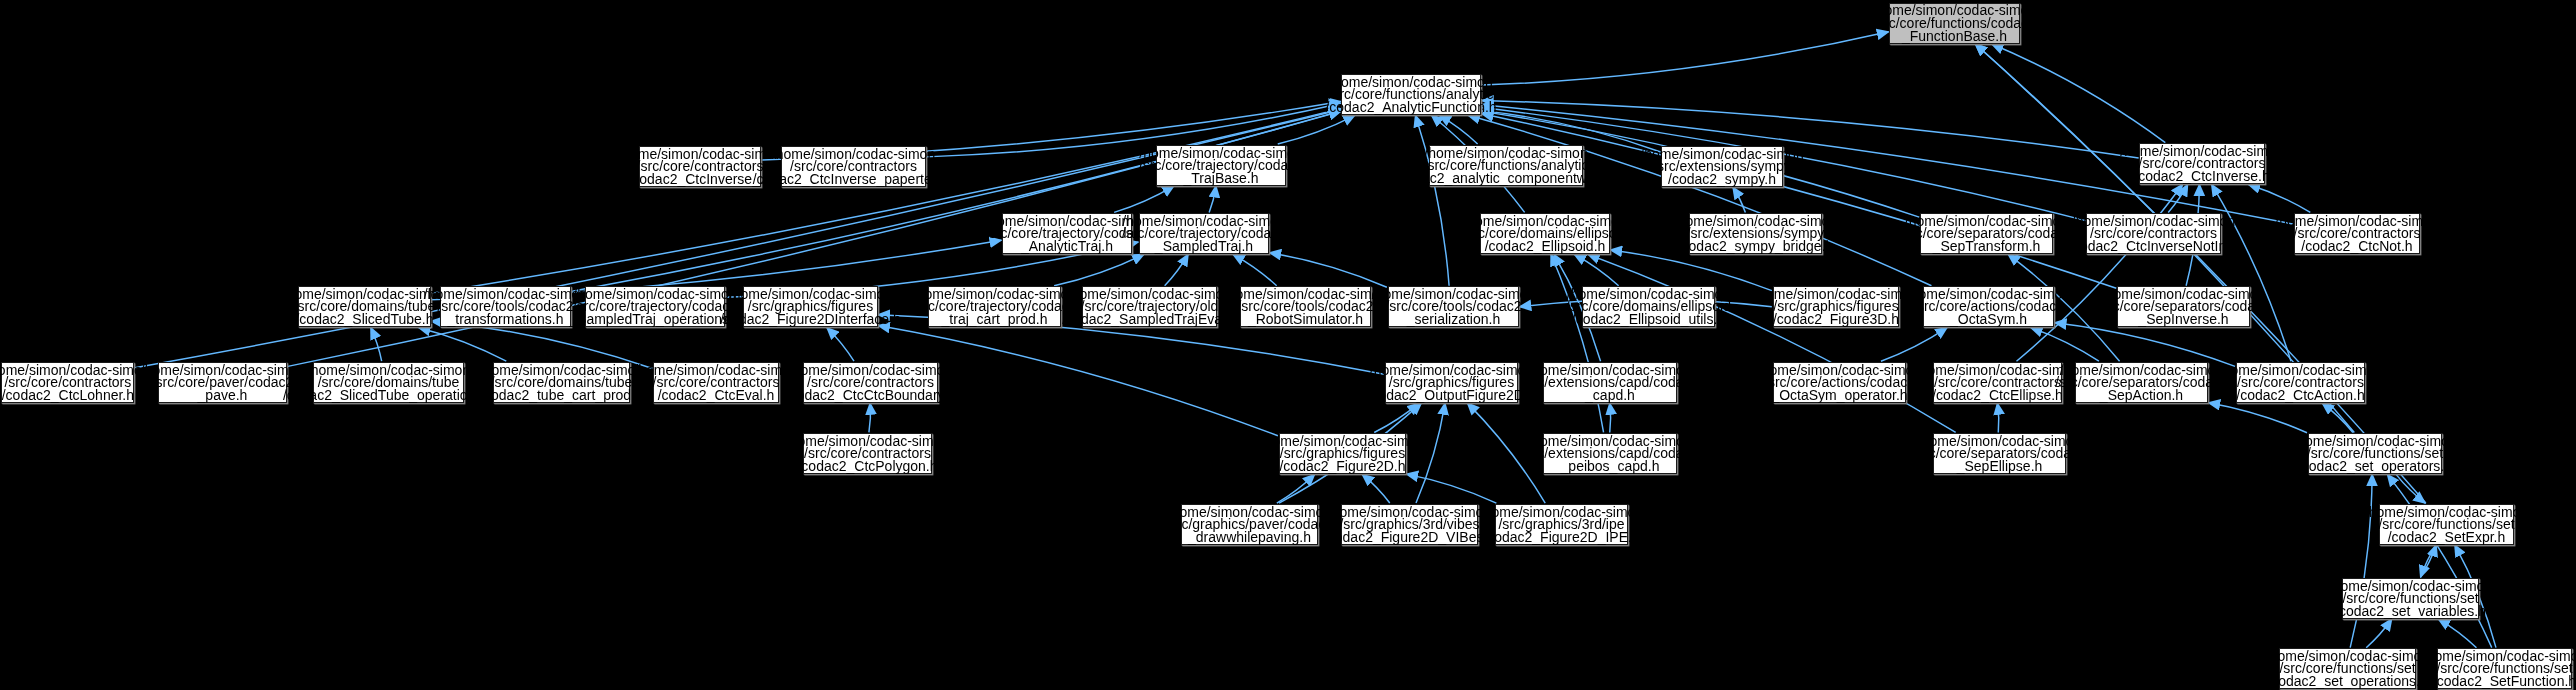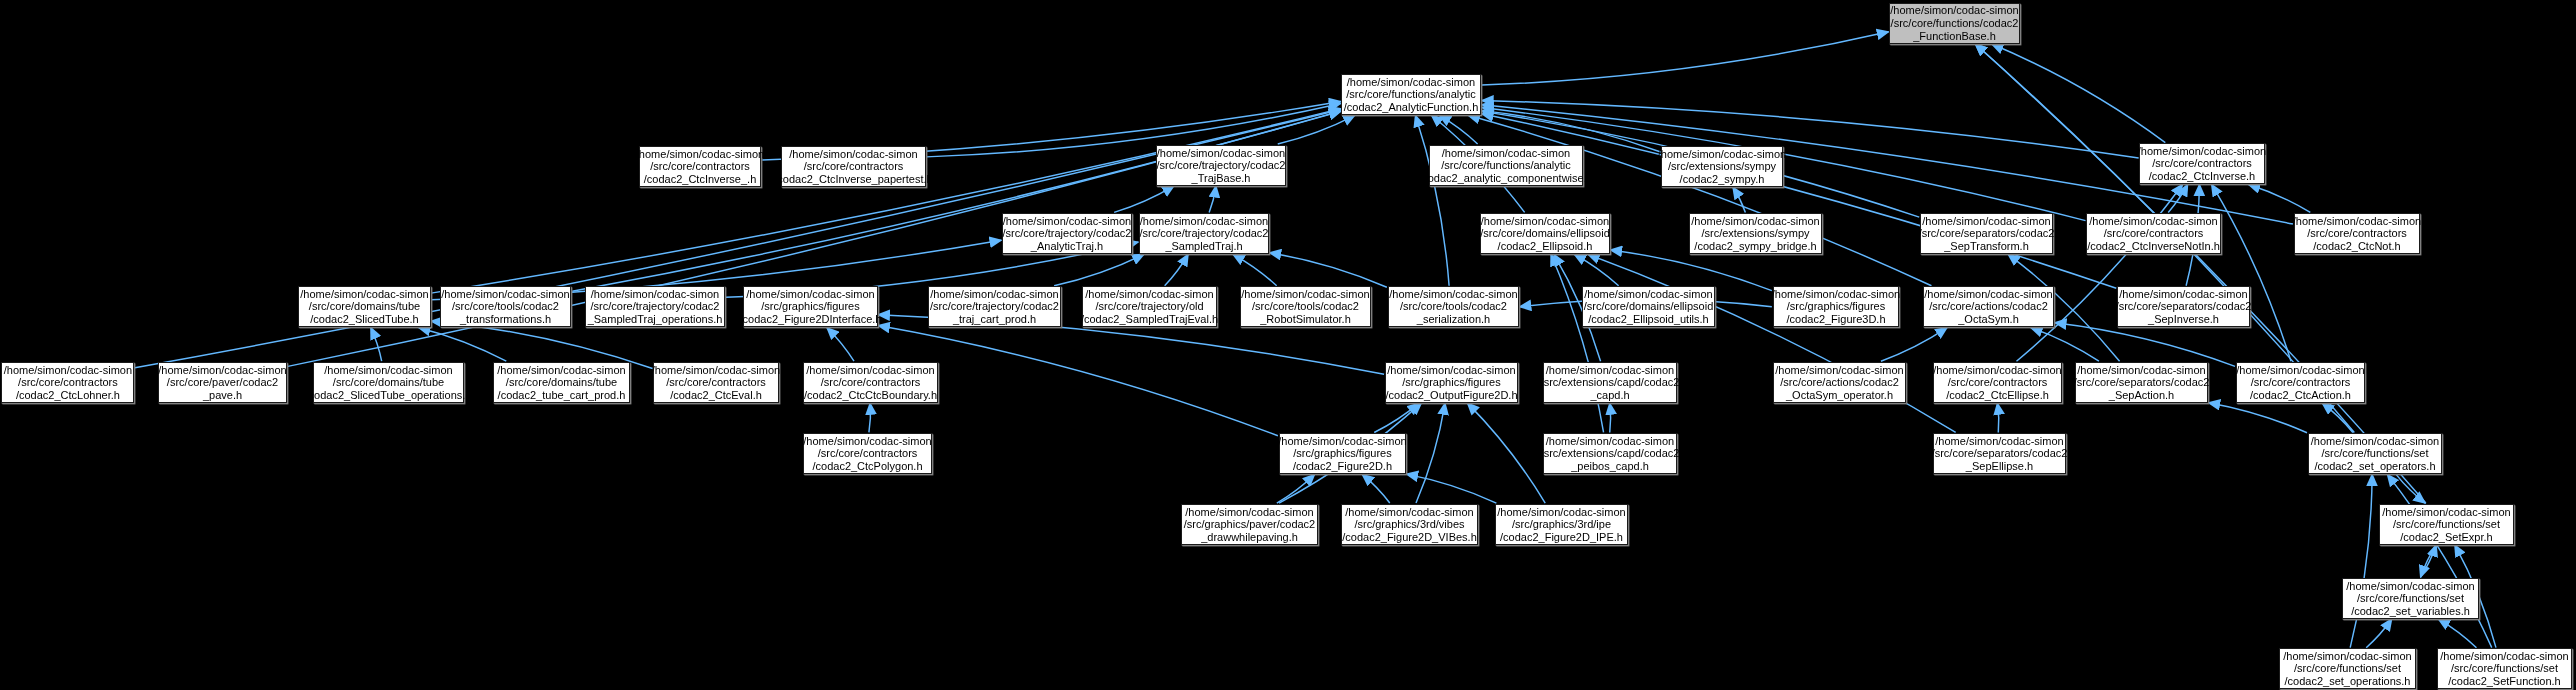--- a/index.html
+++ b/index.html
@@ -1,21 +1,21 @@
 <!DOCTYPE html>
 <html style="font-size:11.2px"><head>
 <meta charset="utf-8">
 <style>
   html,body{margin:0;padding:0;background:#000;}
   #stage{position:relative;width:2576px;height:691px;background:#000;
          font-family:"Liberation Sans",sans-serif;overflow:hidden;}
   #edges{position:absolute;left:0;top:0;width:2576px;height:691px;pointer-events:none;}
   .node{position:absolute;box-sizing:border-box;background:#ffffff;border:0.7px solid #1a1a1a;
         box-shadow:0.7px 0.7px 0 0 #808080, 1.4px 1.4px 0 0 #808080;
-        color:#000;font-size:11px;line-height:12.6px;text-align:center;
+        color:#000;font-size:14px;line-height:12.6px;text-align:center;
         display:flex;align-items:center;justify-content:center;padding:0.7px 2.1px;}
   .node .lbl{white-space:pre;}
   .node.root{background:#bfbfbf;}
 </style>
 </head>
 <body>
 
 <div id="stage">
   <svg id="edges" viewBox="0 0 3687 989">
     <defs>

